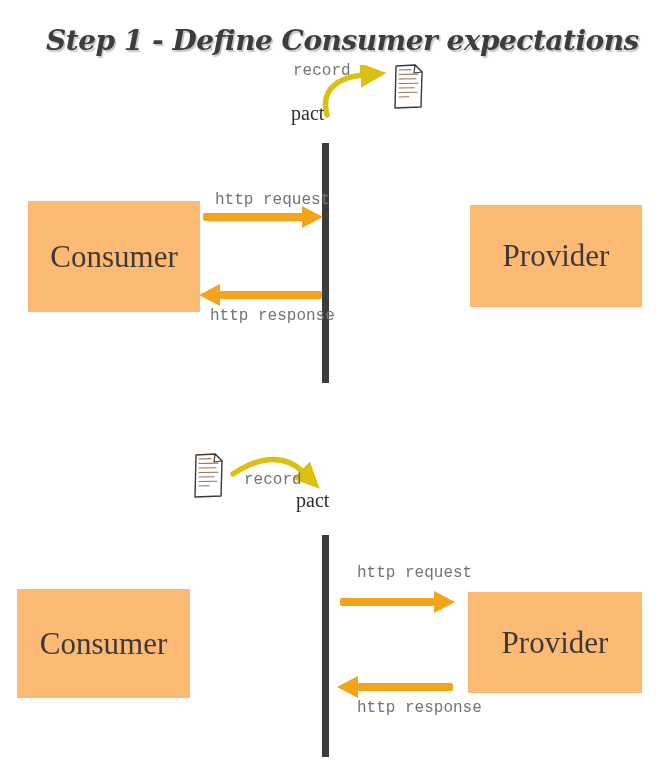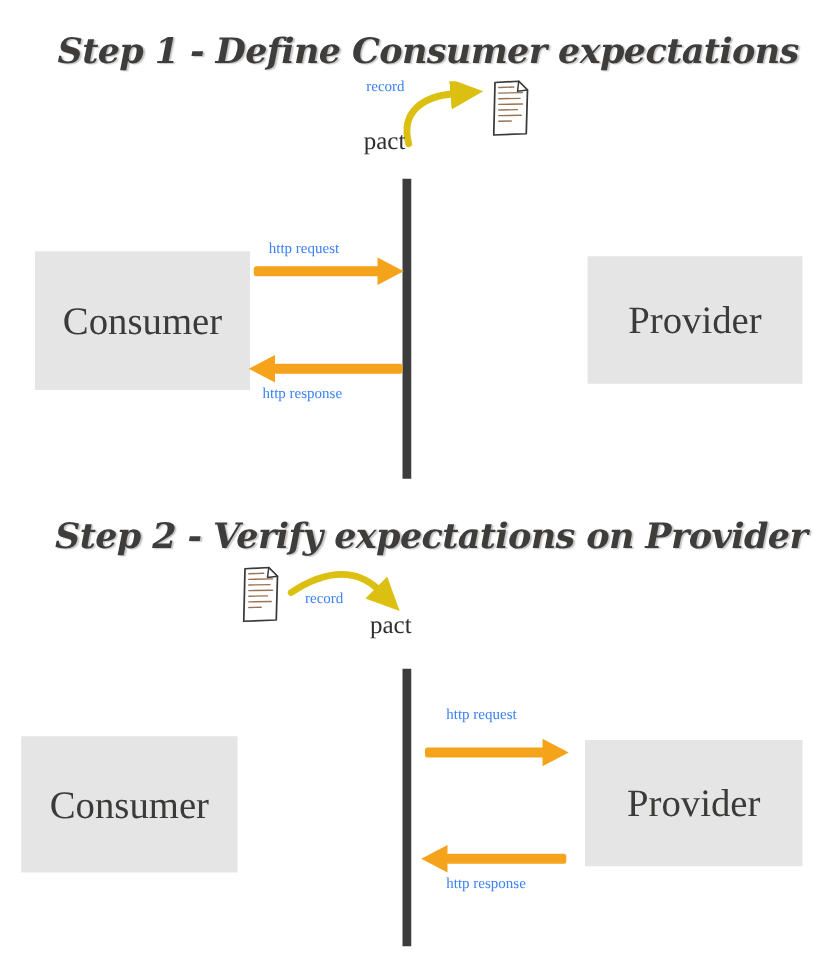--- a/index.html
+++ b/index.html
@@ -15,39 +15,39 @@
     font-family:"DejaVu Serif", serif;
     font-style:italic;
     font-weight:700;
     font-size:28px;
     color:#3e3d3c;
     letter-spacing:-0.5px;
     text-shadow:1.5px 1.5px 1px rgba(90,90,90,0.35);
     white-space:nowrap;
   }
   .entity-box{
-    background:#e5e5e5;
+    background:#fdba74;
     display:flex;align-items:center;justify-content:center;
   }
   .entity-label{
     font-family:"Liberation Serif", serif;
     font-size:31px;
     color:#3b3a38;
     white-space:nowrap;
   }
   .pact-label{
     font-family:"Liberation Serif", serif;
     font-size:20px;
     color:#2f2e2c;
     white-space:nowrap;
   }
   .small-label{
-    font-family:Liberation Serif, serif;
-    font-size:12px;
-    color:#3b82f6;
+    font-family:Liberation Mono, monospace;
+    font-size:16px;
+    color:#737373;
     white-space:nowrap;
   }
   .vline{
     background:#3d3c3c;
     width:7px;
   }
   .arrow-shaft{
     background:#f6a31c;
     height:8px;
     border-radius:2px;
@@ -111,21 +111,20 @@
   </div>
 
   <div class="abs small-label" style="left:215px;top:191px;">http request</div>
   <div class="abs arrow-shaft" style="left:203px;top:213px;width:101px;"></div>
   <div class="abs arrow-head-right" style="left:302px;top:206px;"></div>
 
   <div class="abs arrow-head-left" style="left:199px;top:284px;"></div>
   <div class="abs arrow-shaft" style="left:219px;top:291px;width:103px;"></div>
   <div class="abs small-label" style="left:210px;top:307px;">http response</div>
 
-  <div class="abs step-title" style="left:44px;top:412px;">Step 2 - Verify expectations on Provider</div>
 
   <svg class="abs" style="left:192px;top:453px;" width="32" height="45" viewBox="0 0 32 45">
     <path d="M4,2 L23,1 L30,8 L29,43 L3,44 Z" fill="#ffffff" stroke="#3a3a3a" stroke-width="1.4" stroke-linejoin="round"></path>
     <path d="M23,1 L22,9 L30,8 Z" fill="#ffffff" stroke="#3a3a3a" stroke-width="1.2" stroke-linejoin="round"></path>
     <g stroke="#9a7354" stroke-width="1.1" stroke-linecap="round">
       <line x1="7" y1="6" x2="19" y2="5.6"></line>
       <line x1="7" y1="10.5" x2="26" y2="10.1"></line>
       <line x1="7" y1="15" x2="24" y2="14.7"></line>
       <line x1="7" y1="19.5" x2="26" y2="19.2"></line>
       <line x1="7" y1="24" x2="22" y2="23.7"></line>

